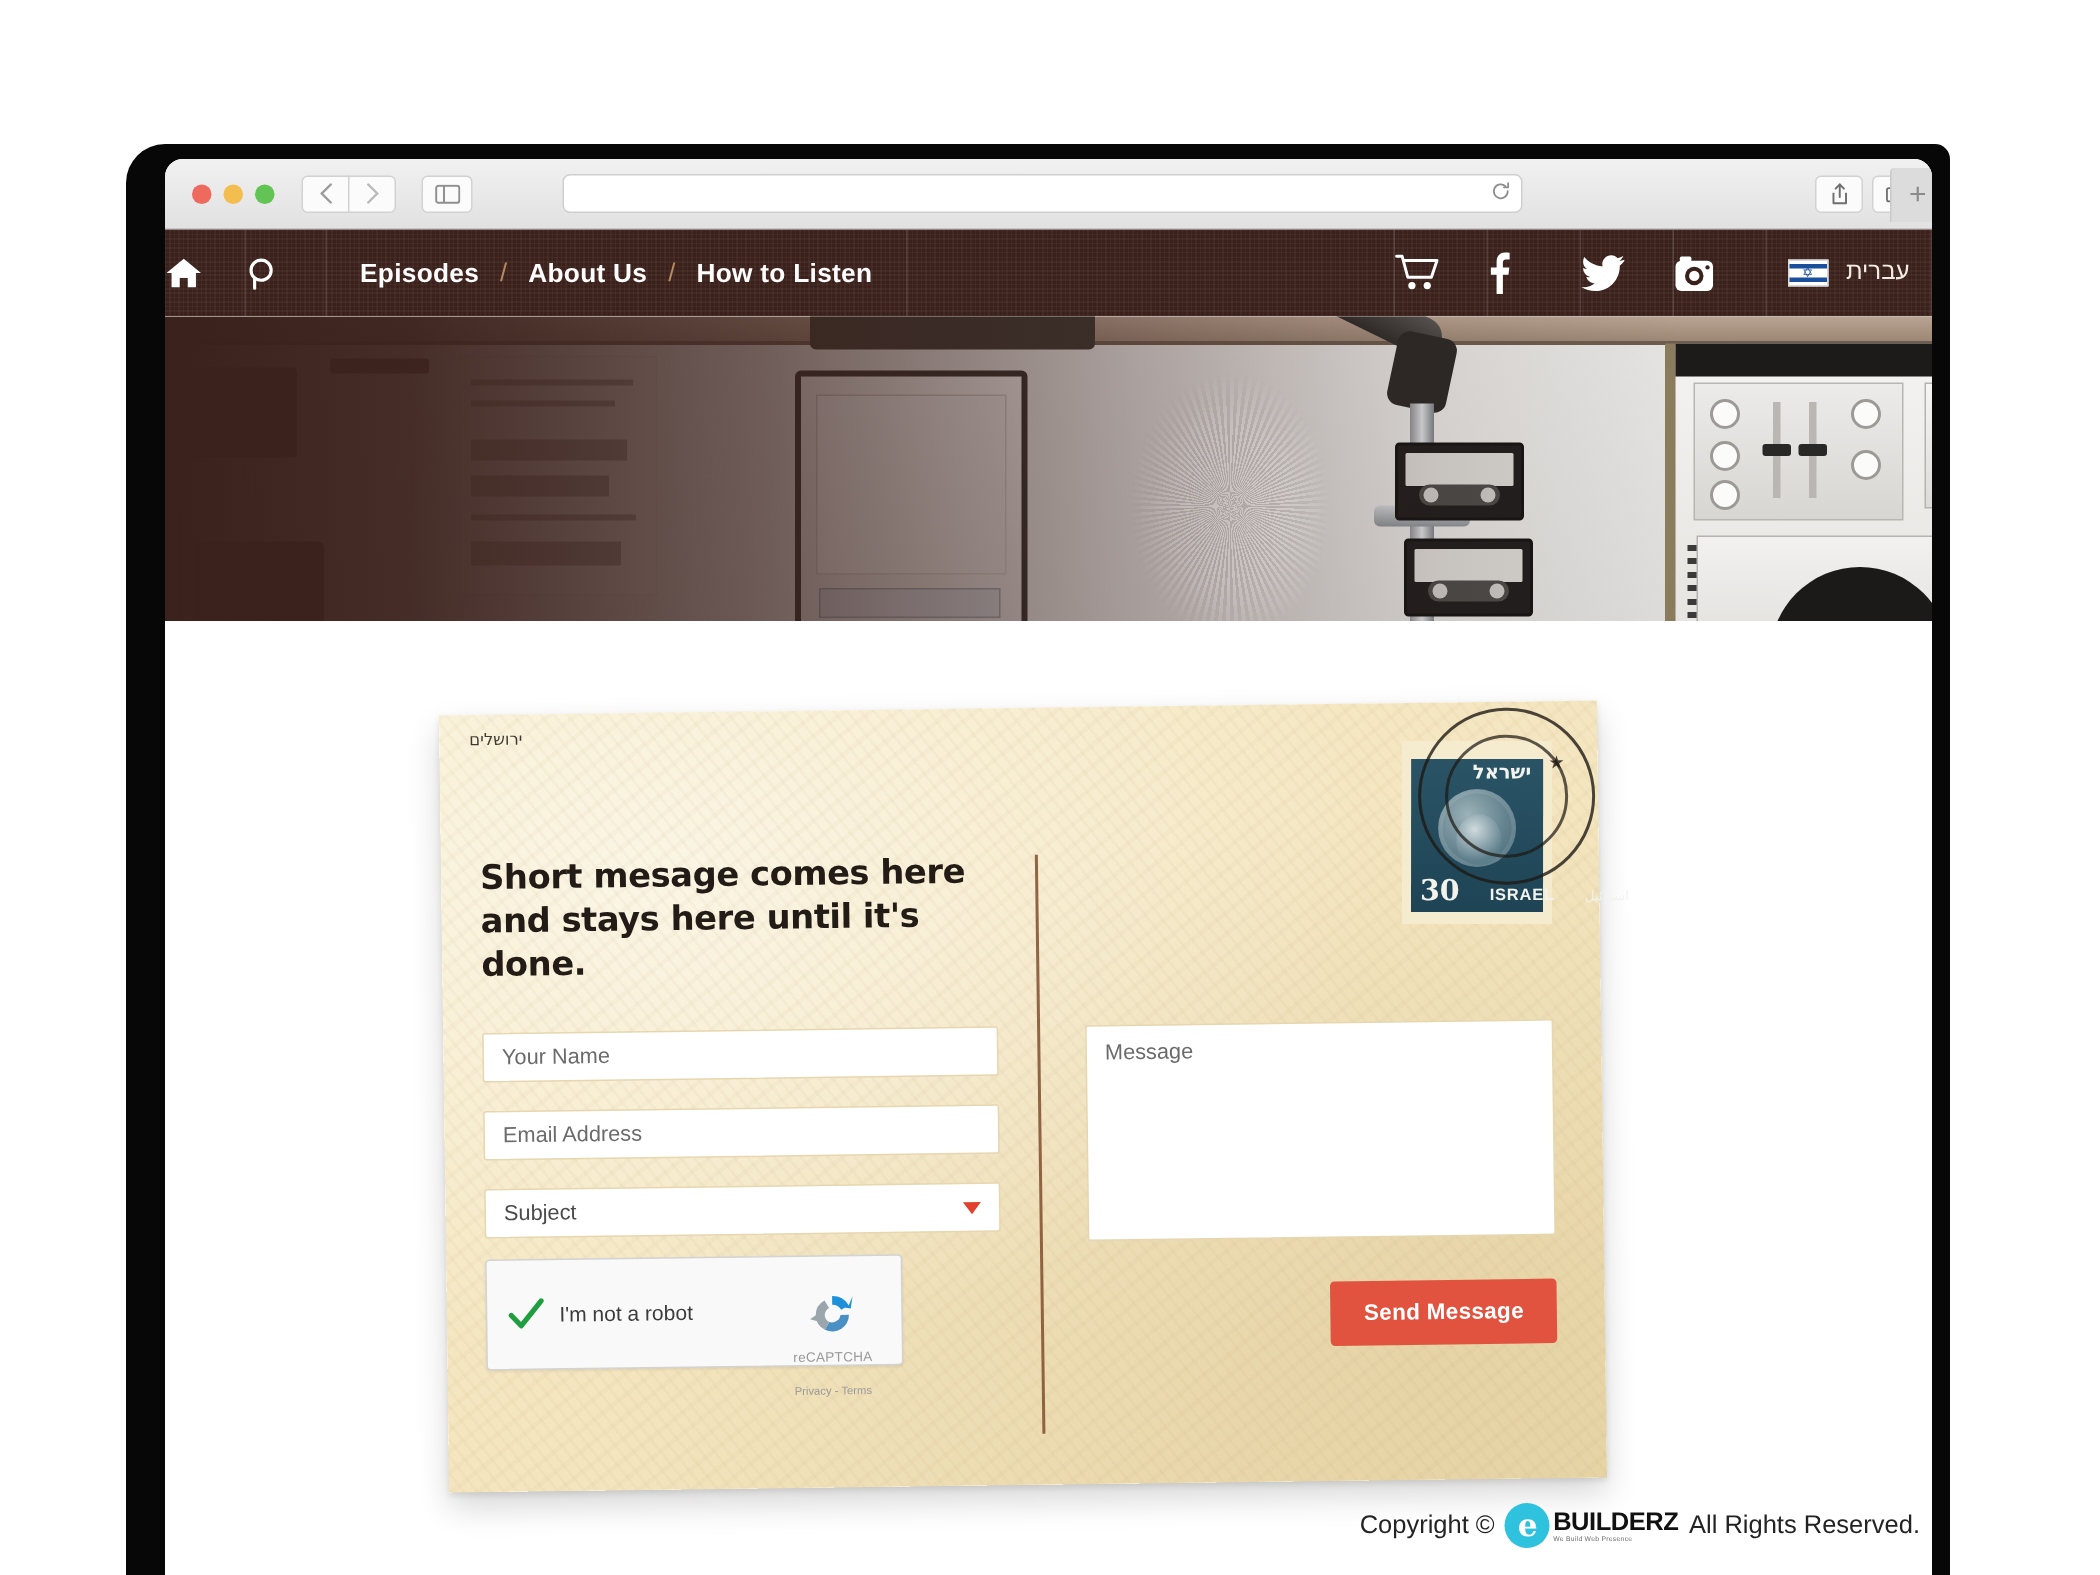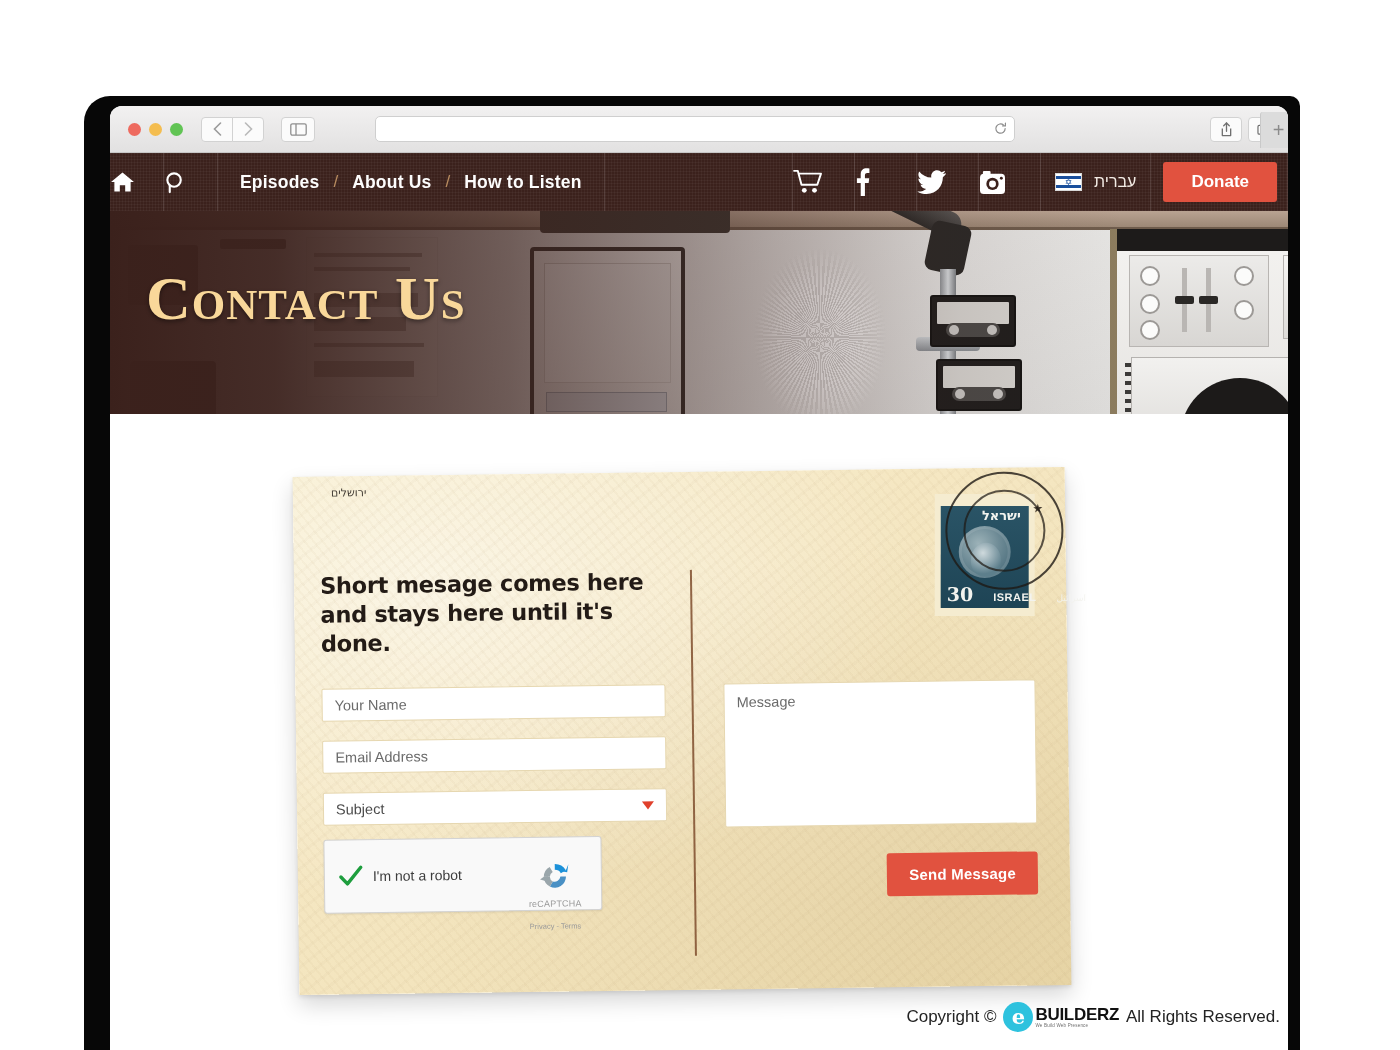--- a/index.html
+++ b/index.html
@@ -537,21 +537,21 @@
   }
   .postmark::after {
     content: "";
     position: absolute;
     left: 16px; top: 16px; right: 16px; bottom: 16px;
     border: 2px solid rgba(30,25,20,.72);
     border-radius: 50%;
   }
   .postmark-text {
     position: absolute;
-    left: 38px; top: 10px;
+    left: 20px; top: 10px;
     font-size: 11px; color: rgba(30,25,20,.85);
     font-family: "DejaVu Sans", sans-serif;
     direction: rtl;
     z-index: 7;
   }
   .postmark-star {
     position: absolute; right: 22px; top: 34px;
     font-size: 12px; color: rgba(30,25,20,.82); z-index: 7;
   }
 
@@ -701,23 +701,20 @@
         </svg>
       </div>
 
       <div class="nav-cell nav-lang">
         <span class="flag">
             <span class="star">✡</span>
           </span>
         <span class="lang-text">עברית</span>
       </div>
 
-      <div class="nav-cell nav-donate-cell">
-        <button class="donate-btn">Donate</button>
-      </div>
     </div>
 
     <div class="hero">
       <div class="hero-photo">
         <div class="hp-bg"></div>
         <div class="hp-wood"></div>
         <div class="hp-wood2"></div>
         <div class="hp-dark1"></div>
         <div class="hp-dark2"></div>
         <div class="hp-bar"></div>
@@ -763,21 +760,20 @@
             
           </div>
           <div class="hp-vents"></div>
           <div class="hp-reel-box">
             <i class="reel reel-o" style="left:48px;top:20px"></i>
 
           </div>
         </div>
       </div>
       <div class="hero-tint"></div>
-      <div class="hero-title">Contact Us</div>
     </div>
 
     <div class="page-body">
 
       <div class="postcard">
 
         <div class="pc-divider"></div>
 
         <div class="stamp">
           <div class="stamp-inner">

